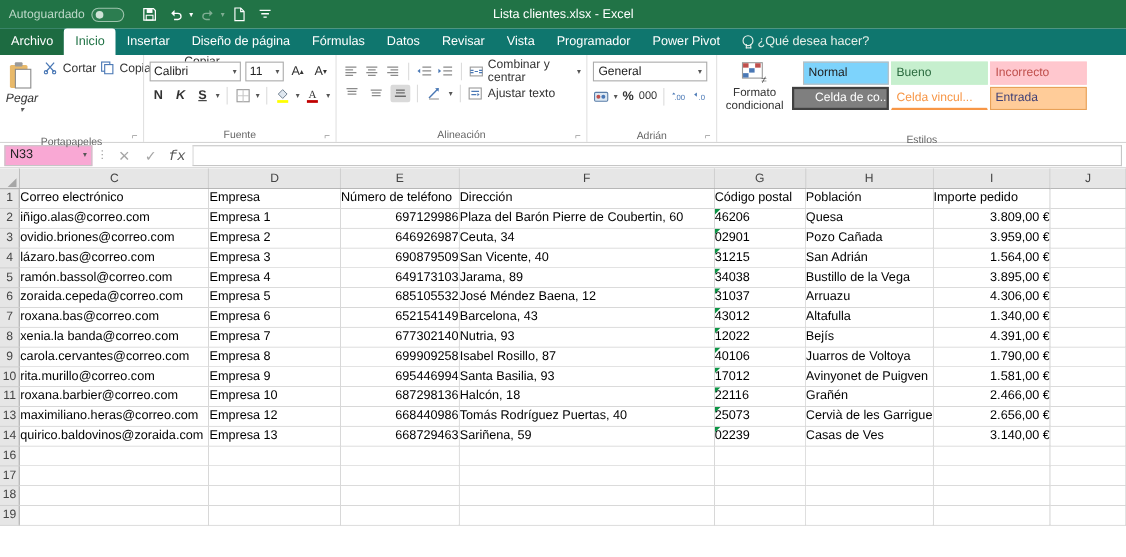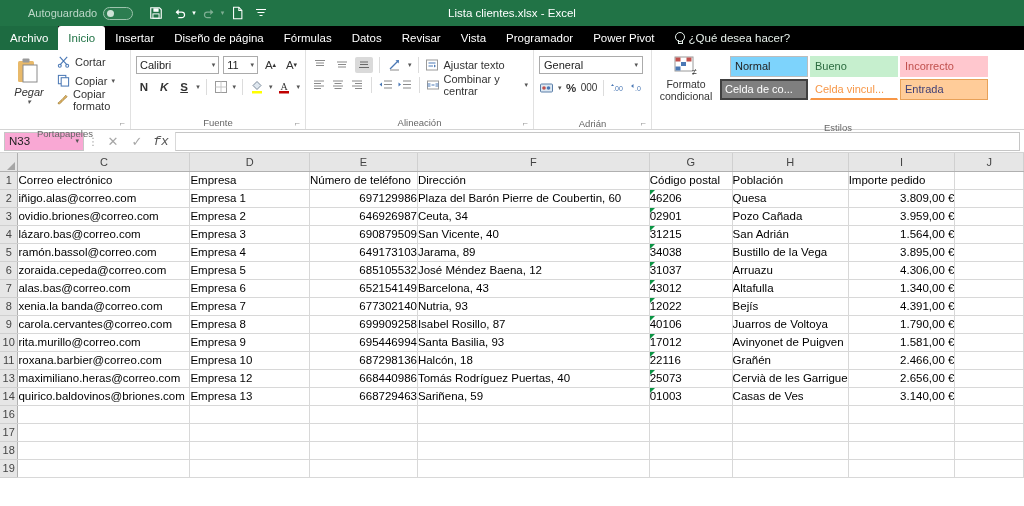--- a/index.html
+++ b/index.html
@@ -10,21 +10,21 @@
     overflow: hidden;
     background: #fff;
   }
   .app { width: 1024px; height: 506px; display: flex; flex-direction: column; position: relative; }
 
   
   .titlebar {
     height: 26px; background: #217346; color: #fff;
     display: flex; align-items: center; position: relative; flex: none;
   }
-  .qat { display: flex; align-items: center; padding-left: 28px; gap: 2px; }
+  .qat { display: flex; align-items: center; padding-left: 8px; gap: 2px; }
   .qat-autosave { display: flex; align-items: center; gap: 6px; margin-right: 10px; }
   .qat-autosave .lbl { font-size: 11px; color: #bcd8c8; }
   .toggle {
     width: 30px; height: 13px; border-radius: 7px;
     border: 1px solid #9dc4ad; background: #2c7d50; position: relative;
   }
   .toggle::after {
     content: ""; position: absolute; left: 3px; top: 2.5px;
     width: 7px; height: 7px; border-radius: 50%; background: #cfe3d7;
   }
@@ -35,21 +35,21 @@
   .qicon.dim { color: #7fae93; }
   .qicon svg { display: block; }
   .caret { font-size: 7px; margin-left: -1px; }
   .title-center {
     position: absolute; left: 0; right: 0; text-align: center;
     font-size: 11.5px; color: #fff; pointer-events: none;
   }
 
   
   .tabs {
-    height: 24px; background: #000000; display: flex; align-items: stretch;
+    height: 24px; background: #0f766e; display: flex; align-items: stretch;
     flex: none; position: relative;
   }
   .tab {
     padding: 0 10px; display: flex; align-items: center;
     font-size: 11.5px; color: #fff; white-space: nowrap;
   }
   .tab.file { background: #1d6b41; }
   .tab.active { background: #fff; color: #217346; border-radius: 3px 3px 0 0; }
   .tab.tellme { color: #e6f0ea; display: flex; gap: 5px; align-items: center; }
   .bulb { width: 9px; height: 12px; position: relative; display: inline-block; }
@@ -80,21 +80,21 @@
   }
 
   
   .g-clip { width: 130px; }
   .clip-left {
     width: 48px; display: flex; flex-direction: column; align-items: center;
     justify-content: center; padding-top: 1px; font-style: italic;
   }
   .clip-ico { width: 30px; height: 30px; position: relative; }
   .clip-label { font-size: 11px; color: #333; line-height: 11px; margin-top: 1px;}
-  .clip-right { flex: 1; display: flex; flex-direction: column; justify-content: center; gap: 2px; padding-left: 3px;}
+  .clip-right { flex: 1; display: flex; flex-direction: row; justify-content: center; gap: 2px; padding-left: 3px;}
   .cmd { display: flex; align-items: center; gap: 4px; font-size: 11px; color: #333; height: 17px;}
   .cmd .ci { width: 15px; height: 15px; display: flex; align-items: center; justify-content: center; }
 
   
   .g-font { width: 175px; }
   .g-font .gbody { flex-direction: column; justify-content: center; gap: 3px; padding-top: 2px;}
   .frow { display: flex; align-items: center; gap: 4px; }
   .fnamebox {
     width: 92px; height: 18px; border: 1px solid #ababab; background: #fff;
     font-size: 11px; display: flex; align-items: center; padding: 0 3px; color: #222;
@@ -139,21 +139,21 @@
     display: grid; grid-template-columns: repeat(3, 88px);
     grid-template-rows: 21px 21px; gap: 2px; margin-left: 4px;
   }
   .stylecell {
     font-size: 11px; display: flex; align-items: center; padding-left: 4px;
     border: 1px solid #d0d0d0; overflow: hidden; white-space: nowrap;
   }
   .s-normal { background: #7dd3fc; color: #222; border-color: #bdbdbd; margin-left: 10px; }
   .s-bueno { background: #c6efce; color: #2b6b3f; border-color: #c6efce; }
   .s-incorrecto { background: #ffc7ce; color: #c0504d; border-color: #ffc7ce; }
-  .s-celdacom { background: #7f7f7f; color: #fff; border: 2px solid #404040; padding-left: 3px;}
+  .s-celdacom { background: #7f7f7f; color: #fff; border: 2px solid #404040; padding-left: 19px;}
   .s-celdavinc { background: #fff; color: #f79646; border-color: #fff; border-bottom: 2px solid #f79646; }
   .s-entrada { background: #ffcc99; color: #3f3f76; border-color: #e8a158; }
 
   
   .fbar {
     height: 23px; background: #fff; display: flex; align-items: center;
     border-bottom: 1px solid #d4d4d4; flex: none; padding: 0 4px; gap: 3px;
   }
   .namebox {
     width: 80px; height: 19px; border: 1px solid #c6c6c6; background: #f9a8d4;
@@ -366,20 +366,62 @@
       </div>
       <div class="glabel">Fuente</div>
       <span class="dialoglauncher">⌐</span>
     </div>
 
     <div class="rgroup g-align">
       <div class="gbody">
         <div class="frow">
           <span class="alignicon">
               <svg width="14" height="13" viewBox="0 0 14 13">
+                <path d="M2 3h10M2 5.5h7M2 8h10M2 10.5h7" stroke="#8a8a8a" stroke-width="1.2"></path>
+              </svg>
+            </span>
+          <span class="alignicon">
+              <svg width="14" height="13" viewBox="0 0 14 13">
+                <path d="M2 3h10M3.5 5.5h7M2 8h10M3.5 10.5h7" stroke="#8a8a8a" stroke-width="1.2"></path>
+              </svg>
+            </span>
+          <span class="alignicon">
+              <svg width="14" height="13" viewBox="0 0 14 13">
+                <path d="M2 3h10M5 5.5h7M2 8h10M5 10.5h7" stroke="#8a8a8a" stroke-width="1.2"></path>
+              </svg>
+            </span>
+          <span class="vsep"></span>
+          <span class="alignicon">
+              <svg width="15" height="13" viewBox="0 0 15 13">
+                <path d="M6 3h8M6 6.5h8M6 10h8" stroke="#8a8a8a" stroke-width="1.2"></path>
+                <path d="M4 4.5 1.5 6.5 4 8.5z" fill="#4a78b5"></path>
+              </svg>
+            </span>
+          <span class="alignicon">
+              <svg width="15" height="13" viewBox="0 0 15 13">
+                <path d="M6 3h8M6 6.5h8M6 10h8" stroke="#8a8a8a" stroke-width="1.2"></path>
+                <path d="M1.5 4.5 4 6.5 1.5 8.5z" fill="#4a78b5"></path>
+              </svg>
+            </span>
+          <span class="vsep"></span>
+          <span class="cmd">
+            <span class="ci">
+                <svg width="14" height="14" viewBox="0 0 14 14">
+                  <rect x="1.5" y="3" width="11" height="8" fill="none" stroke="#9a9a9a" stroke-width="1"></rect>
+                  <path d="M1.5 6h3M9.5 6h3M1.5 8h3M9.5 8h3" stroke="#4a78b5" stroke-width="1"></path>
+                  <path d="M5.5 7h3" stroke="#4a78b5" stroke-width="1"></path>
+                </svg>
+              </span>
+            <span>Combinar y centrar</span>
+            <span class="ddarrow">▾</span>
+          </span>
+        </div>
+        <div class="frow">
+          <span class="alignicon">
+              <svg width="14" height="13" viewBox="0 0 14 13">
                 <path d="M2 2.5h10M3 5h8M3 7.5h8" stroke="#8a8a8a" stroke-width="1.2"></path>
               </svg>
             </span>
           <span class="alignicon">
               <svg width="14" height="13" viewBox="0 0 14 13">
                 <path d="M2 4h10M3 6.5h8M3 9h8" stroke="#8a8a8a" stroke-width="1.2"></path>
               </svg>
             </span>
           <span class="alignicon sel">
               <svg width="14" height="13" viewBox="0 0 14 13">
@@ -398,62 +440,20 @@
           <span class="vsep"></span>
           <span class="cmd">
             <span class="ci">
                 <svg width="14" height="14" viewBox="0 0 14 14">
                   <rect x="1.5" y="2" width="11" height="10" fill="none" stroke="#9a9a9a" stroke-width="1"></rect>
                   <path d="M3.5 5h7M3.5 8h4.5" stroke="#4a78b5" stroke-width="1.1"></path>
                   <path d="M9 9.5 11 8l-2-1.5z" fill="#4a78b5"></path>
                 </svg>
               </span>
             <span>Ajustar texto</span>
-          </span>
-        </div>
-        <div class="frow">
-          <span class="alignicon">
-              <svg width="14" height="13" viewBox="0 0 14 13">
-                <path d="M2 3h10M2 5.5h7M2 8h10M2 10.5h7" stroke="#8a8a8a" stroke-width="1.2"></path>
-              </svg>
-            </span>
-          <span class="alignicon">
-              <svg width="14" height="13" viewBox="0 0 14 13">
-                <path d="M2 3h10M3.5 5.5h7M2 8h10M3.5 10.5h7" stroke="#8a8a8a" stroke-width="1.2"></path>
-              </svg>
-            </span>
-          <span class="alignicon">
-              <svg width="14" height="13" viewBox="0 0 14 13">
-                <path d="M2 3h10M5 5.5h7M2 8h10M5 10.5h7" stroke="#8a8a8a" stroke-width="1.2"></path>
-              </svg>
-            </span>
-          <span class="vsep"></span>
-          <span class="alignicon">
-              <svg width="15" height="13" viewBox="0 0 15 13">
-                <path d="M6 3h8M6 6.5h8M6 10h8" stroke="#8a8a8a" stroke-width="1.2"></path>
-                <path d="M4 4.5 1.5 6.5 4 8.5z" fill="#4a78b5"></path>
-              </svg>
-            </span>
-          <span class="alignicon">
-              <svg width="15" height="13" viewBox="0 0 15 13">
-                <path d="M6 3h8M6 6.5h8M6 10h8" stroke="#8a8a8a" stroke-width="1.2"></path>
-                <path d="M1.5 4.5 4 6.5 1.5 8.5z" fill="#4a78b5"></path>
-              </svg>
-            </span>
-          <span class="vsep"></span>
-          <span class="cmd">
-            <span class="ci">
-                <svg width="14" height="14" viewBox="0 0 14 14">
-                  <rect x="1.5" y="3" width="11" height="8" fill="none" stroke="#9a9a9a" stroke-width="1"></rect>
-                  <path d="M1.5 6h3M9.5 6h3M1.5 8h3M9.5 8h3" stroke="#4a78b5" stroke-width="1"></path>
-                  <path d="M5.5 7h3" stroke="#4a78b5" stroke-width="1"></path>
-                </svg>
-              </span>
-            <span>Combinar y centrar</span>
-            <span class="ddarrow">▾</span>
           </span>
         </div>
       </div>
       <div class="glabel">Alineación</div>
       <span class="dialoglauncher">⌐</span>
     </div>
 
     <div class="rgroup g-num">
       <div class="gbody">
         <div class="numbox">
@@ -620,21 +620,21 @@
             <td class="cell">Empresa 5</td>
             <td class="cell num">685105532</td>
             <td class="cell">José Méndez Baena, 12</td>
             <td class="cell errflag">31037</td>
             <td class="cell">Arruazu</td>
             <td class="cell num">4.306,00 €</td>
             <td class="cell"></td>
           </tr>
           <tr>
             <td class="rowh">7</td>
-            <td class="cell">alas.bas@correo.com</td>
+            <td class="cell">roxana.bas@correo.com</td>
             <td class="cell">Empresa 6</td>
             <td class="cell num">652154149</td>
             <td class="cell">Barcelona, 43</td>
             <td class="cell errflag">43012</td>
             <td class="cell">Altafulla</td>
             <td class="cell num">1.340,00 €</td>
             <td class="cell"></td>
           </tr>
           <tr>
             <td class="rowh">8</td>
@@ -686,25 +686,25 @@
             <td class="cell">Empresa 12</td>
             <td class="cell num">668440986</td>
             <td class="cell">Tomás Rodríguez Puertas, 40</td>
             <td class="cell errflag">25073</td>
             <td class="cell">Cervià de les Garrigue</td>
             <td class="cell num">2.656,00 €</td>
             <td class="cell"></td>
           </tr>
           <tr>
             <td class="rowh">14</td>
-            <td class="cell">quirico.baldovinos@briones.com</td>
+            <td class="cell">quirico.baldovinos@zoraida.com</td>
             <td class="cell">Empresa 13</td>
             <td class="cell num">668729463</td>
             <td class="cell">Sariñena, 59</td>
-            <td class="cell errflag">01003</td>
+            <td class="cell errflag">02239</td>
             <td class="cell">Casas de Ves</td>
             <td class="cell num">3.140,00 €</td>
             <td class="cell"></td>
           </tr>
           <tr>
             <td class="rowh">16</td>
             <td class="cell"></td>
             <td class="cell"></td>
             <td class="cell num"></td>
             <td class="cell"></td>

